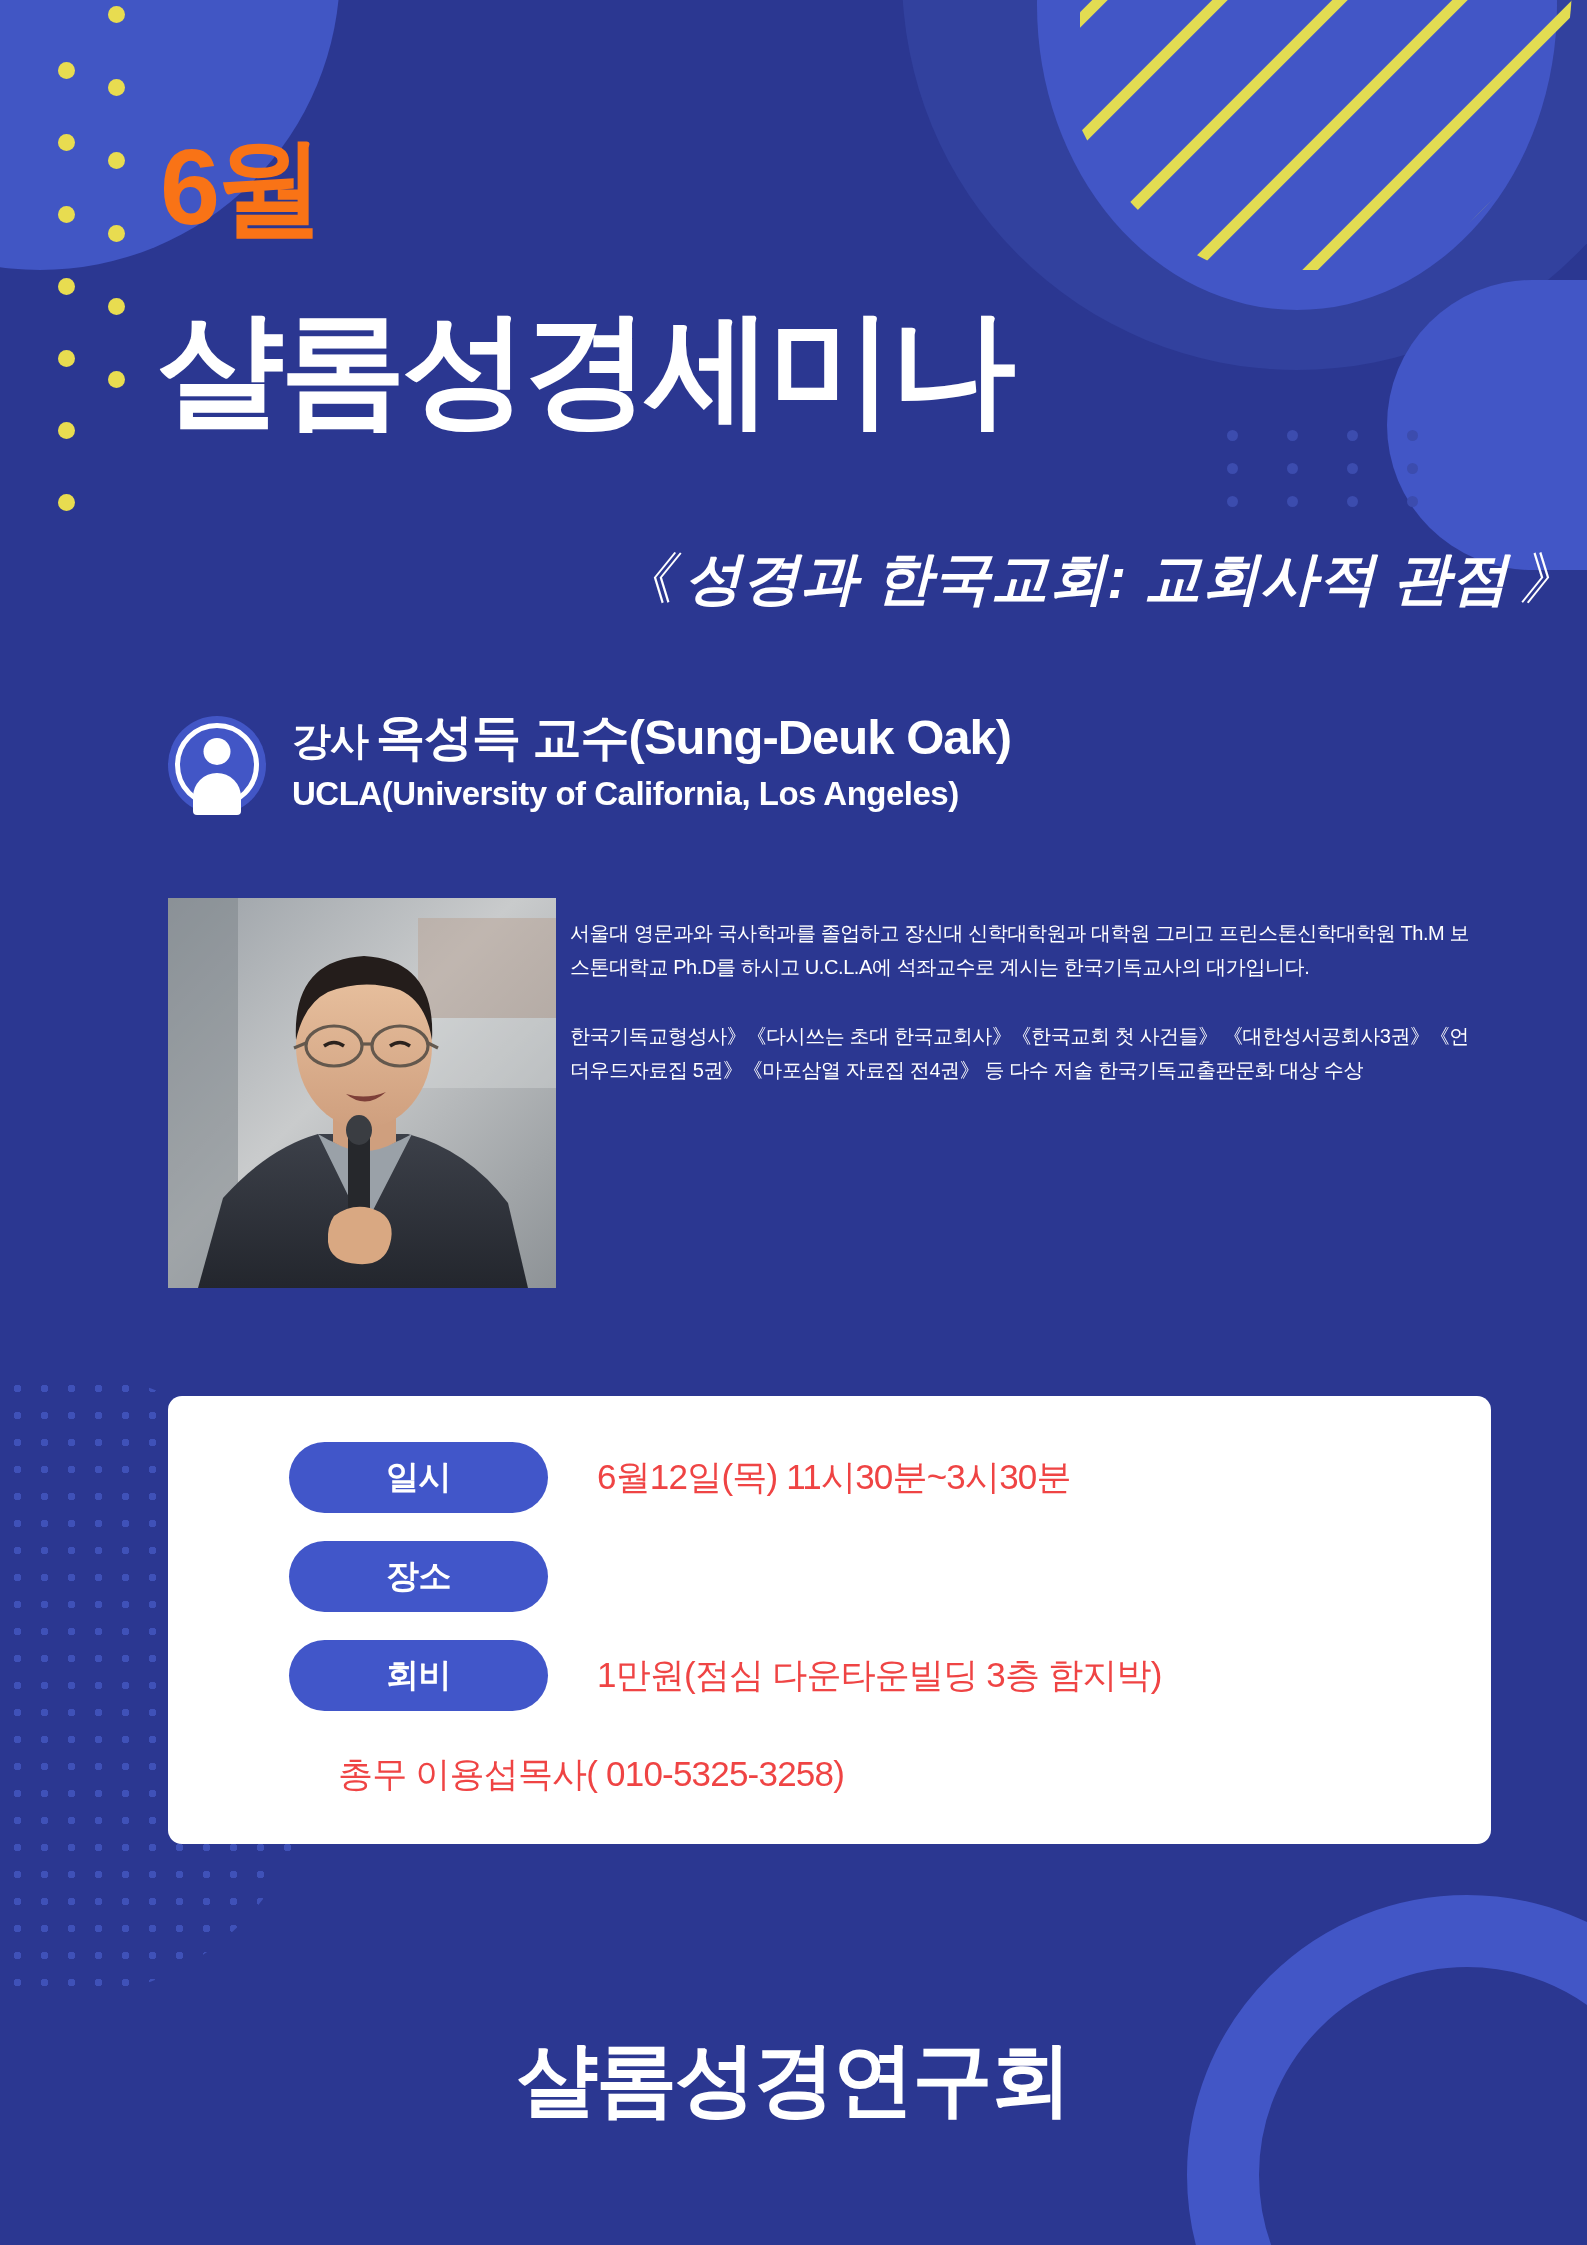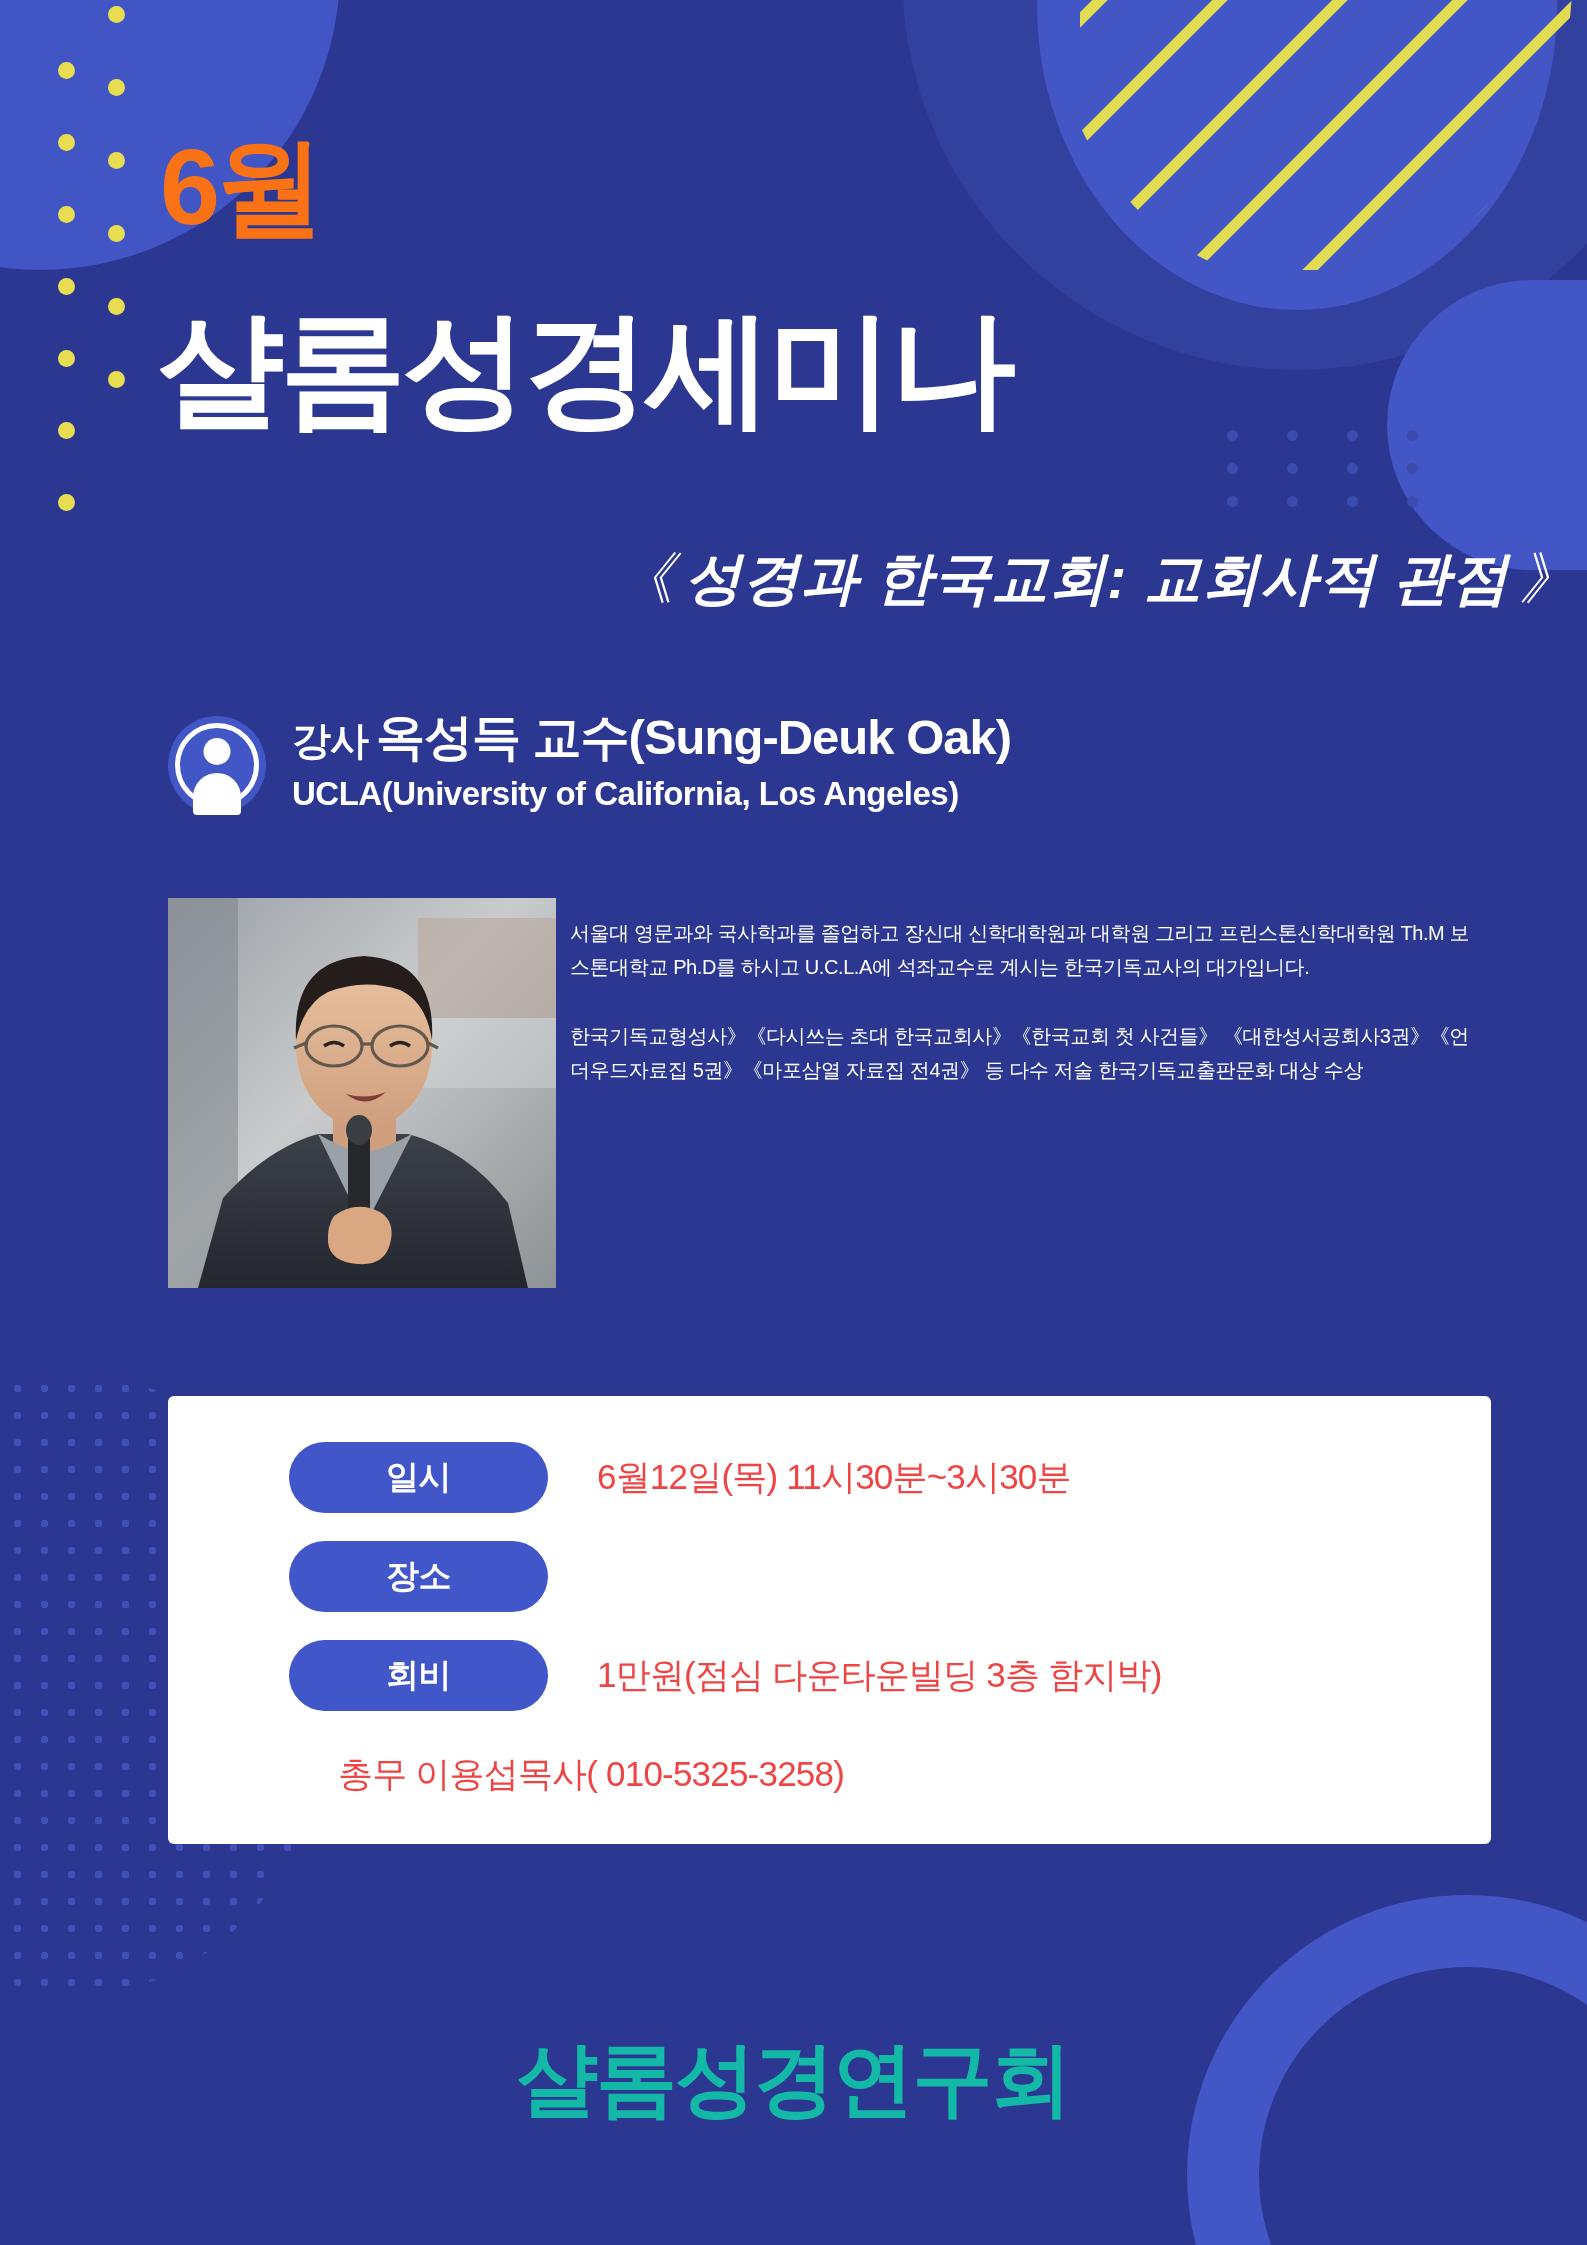--- a/index.html
+++ b/index.html
@@ -227,21 +227,21 @@
   }
   .bio p { margin: 0; }
   .bio p + p { margin-top: 34px; }
 
   
   .card {
     position: absolute;
     left: 168px; top: 1396px;
     width: 1323px;
     background: #ffffff;
-    border-radius: 6px;
+    border-radius: 14px;
     padding: 46px 10px 44px 0;
   }
   .info-row {
     display: flex;
     align-items: flex-start;
     padding: 0 0 0 121px;
   }
   .info-row + .info-row { margin-top: 28px; }
   .pill {
     flex: 0 0 auto;
@@ -269,21 +269,21 @@
     white-space: pre-line;
   }
 
   .footer-org {
     position: absolute;
     left: 0; right: 0; top: 2026px;
     text-align: center;
     font-size: 81px;
     font-weight: 800;
     letter-spacing: -2px;
-    color: #14b8a6;
+    color: #ffffff;
   }
 </style>
 </head>
 <body>
 
 <div class="poster">
 
   <div class="bg-layer">
     <div class="deco-circle-tl"></div>
     <div class="deco-circle-tr-outer"></div>

